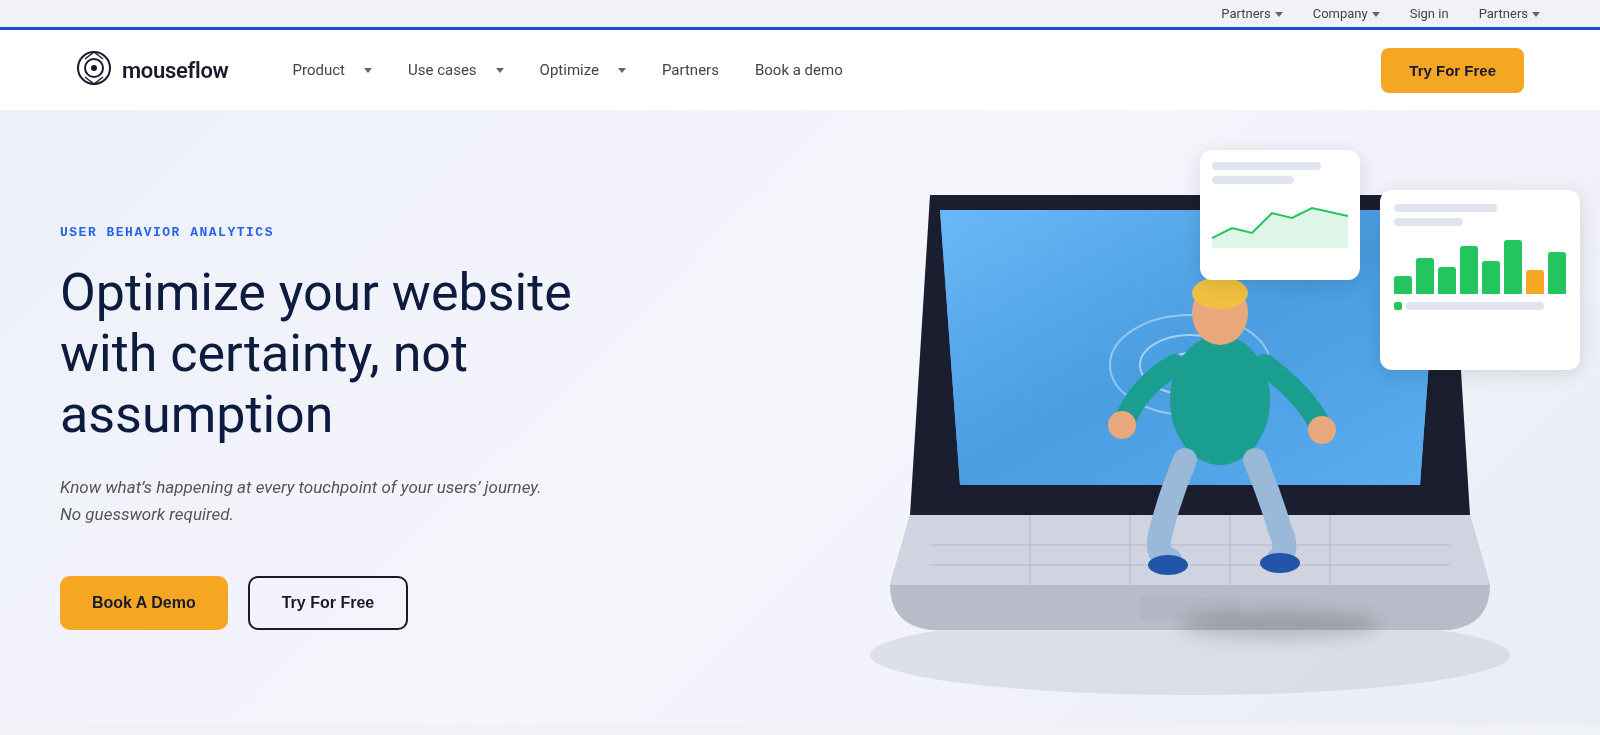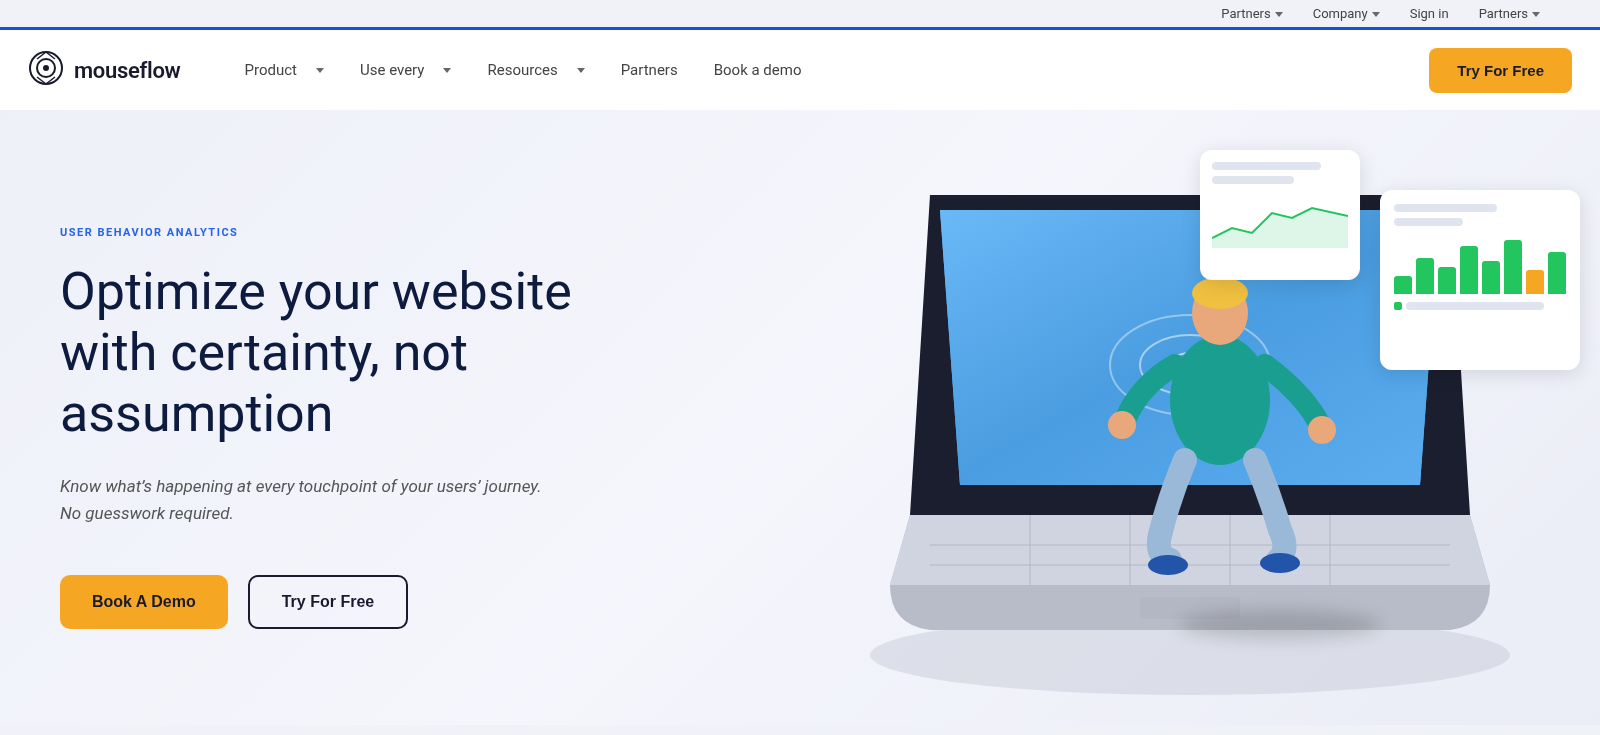--- a/index.html
+++ b/index.html
@@ -37,21 +37,21 @@
       border-right: 4px solid transparent;
       border-top: 5px solid #666;
       margin-top: 1px;
     }
 
     
     .navbar {
       background: #fff;
       display: flex;
       align-items: center;
-      padding: 0 28px;
+      padding: 0 76px;
       height: 80px;
       box-shadow: 0 1px 4px rgba(0,0,0,0.08);
     }
     .logo-area {
       display: flex;
       align-items: center;
       gap: 10px;
       margin-right: 50px;
       cursor: pointer;
     }
@@ -105,26 +105,27 @@
       padding: 0 60px;
     }
 
     .hero-content {
       max-width: 600px;
       z-index: 2;
       padding-top: 20px;
     }
 
     .hero-eyebrow {
-      font-size: 11px;
+      font-size: 13px;
       font-weight: 700;
       color: #2563eb;
       letter-spacing: 1.5px;
       text-transform: uppercase;
       margin-bottom: 22px;
+      font-family: Liberation Mono, monospace;
     }
 
     .hero-headline {
       font-size: 52px;
       font-weight: 400;
       color: #0d1b3e;
       line-height: 1.18;
       margin-bottom: 28px;
     }
 
@@ -265,25 +266,25 @@
     </div>
     <span class="logo-text">mouseflow</span>
   </div>
 
   <div class="nav-links">
     <div class="nav-item">
       <span>Product</span>
       <span class="chevron"></span>
     </div>
     <div class="nav-item">
-      <span>Use every</span>
+      <span>Use cases</span>
       <span class="chevron"></span>
     </div>
     <div class="nav-item">
-      <span>Resources</span>
+      <span>Optimize</span>
       <span class="chevron"></span>
     </div>
     <div class="nav-item">
       <span>Partners</span>
     </div>
     <div class="nav-item">
       <span>Book a demo</span>
     </div>
   </div>
 

